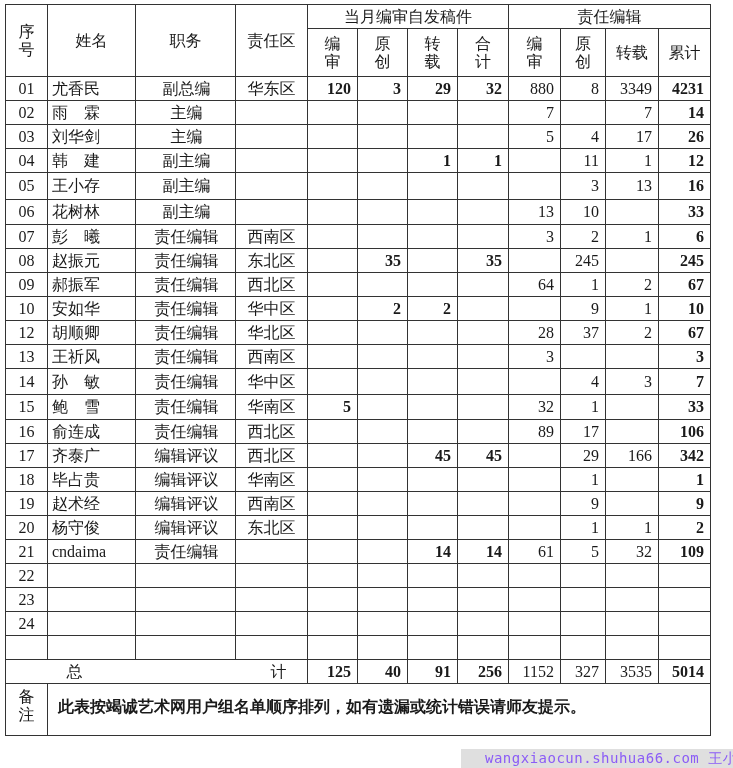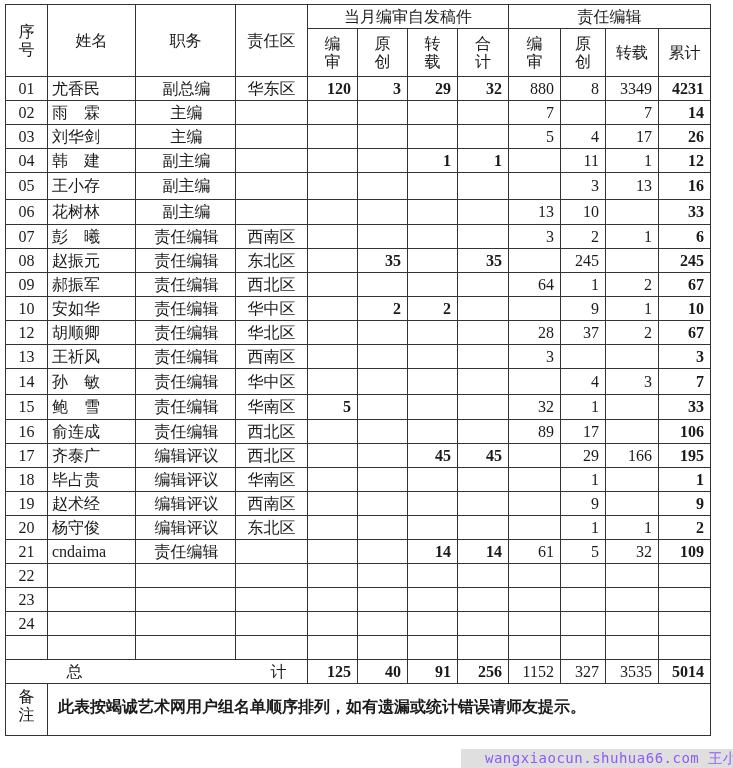--- a/index.html
+++ b/index.html
@@ -281,21 +281,21 @@
         <td class="name">齐泰广</td>
         <td class="l">编辑评议</td>
         <td class="c">西北区</td>
         <td class="r b"></td>
         <td class="r b"></td>
         <td class="r b">45</td>
         <td class="r b">45</td>
         <td class="r"></td>
         <td class="r">29</td>
         <td class="r">166</td>
-        <td class="r b">195</td>
+        <td class="r b">342</td>
       </tr>
       <tr style="height: 24px;">
         <td class="c">18</td>
         <td class="name">毕占贵</td>
         <td class="l">编辑评议</td>
         <td class="c">华南区</td>
         <td class="r b"></td>
         <td class="r b"></td>
         <td class="r b"></td>
         <td class="r b"></td>

